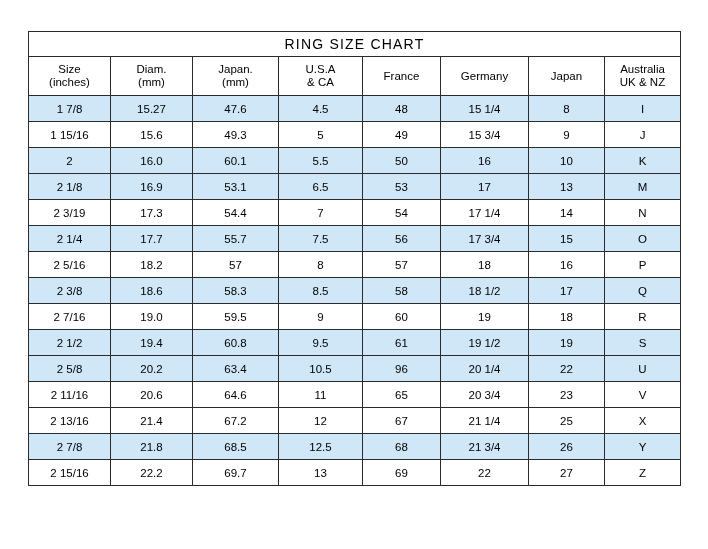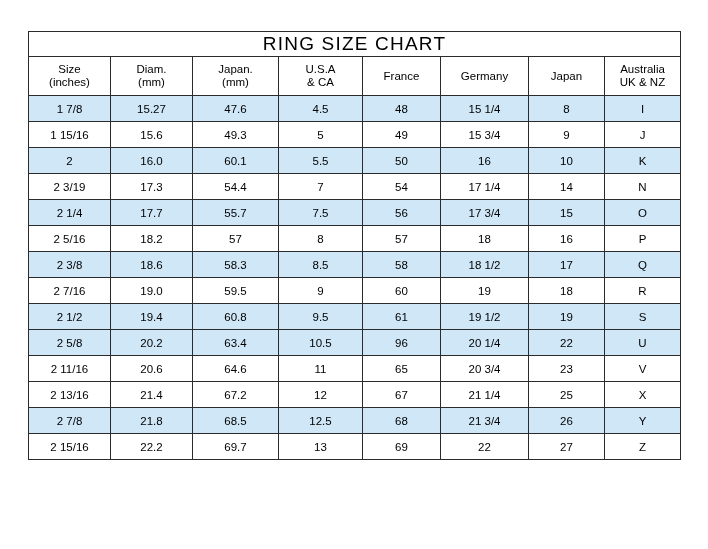--- a/index.html
+++ b/index.html
@@ -29,21 +29,21 @@
   table.ring-chart td,
   table.ring-chart th {
     border: 1px solid #2b2b2b;
     text-align: center;
     vertical-align: middle;
     font-weight: normal;
     padding: 0;
   }
   .title-cell {
     height: 24px;
-    font-size: 19px;
+    font-size: 14px;
     font-weight: bold;
     letter-spacing: 1.2px;
     background: #ffffff;
   }
   .head-cell {
     height: 38px;
     font-size: 11.5px;
     line-height: 13px;
     background: #ffffff;
   }
@@ -143,20 +143,30 @@
         <tr class="shaded">
           <td class="data-cell">2</td>
           <td class="data-cell">16.0</td>
           <td class="data-cell">60.1</td>
           <td class="data-cell">5.5</td>
           <td class="data-cell">50</td>
           <td class="data-cell">16</td>
           <td class="data-cell">10</td>
           <td class="data-cell">K</td>
         </tr>
+        <tr class="shaded">
+          <td class="data-cell">2 1/8</td>
+          <td class="data-cell">16.9</td>
+          <td class="data-cell">53.1</td>
+          <td class="data-cell">6.5</td>
+          <td class="data-cell">53</td>
+          <td class="data-cell">17</td>
+          <td class="data-cell">13</td>
+          <td class="data-cell">M</td>
+        </tr>
         <tr>
           <td class="data-cell">2 3/19</td>
           <td class="data-cell">17.3</td>
           <td class="data-cell">54.4</td>
           <td class="data-cell">7</td>
           <td class="data-cell">54</td>
           <td class="data-cell">17 1/4</td>
           <td class="data-cell">14</td>
           <td class="data-cell">N</td>
         </tr>

